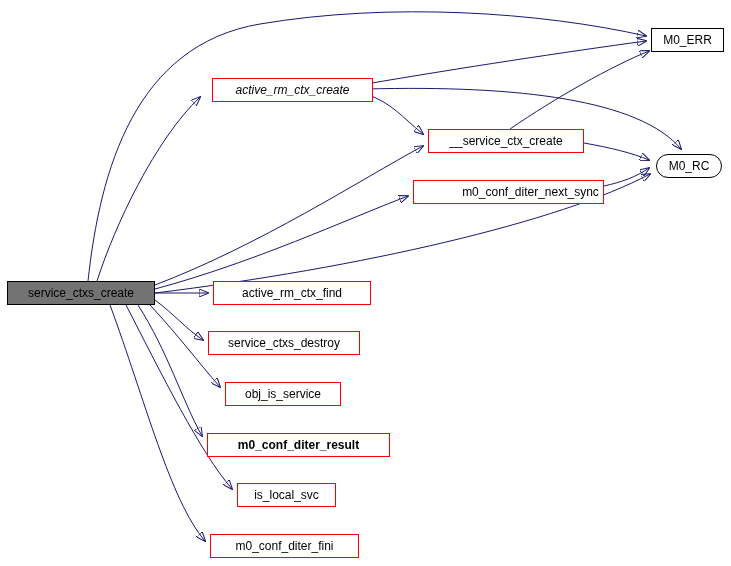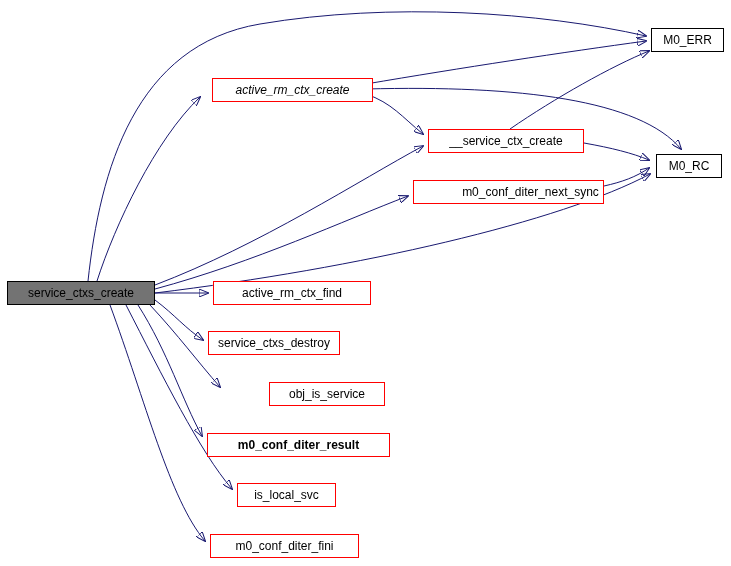--- a/index.html
+++ b/index.html
@@ -87,27 +87,27 @@
   <div class="node current" style="left:7px;   top:281px; width:148px; height:24px;">service_ctxs_create</div>
 
   <div class="node red" style="left:212px; top:78px;  width:161px; height:24px;font-style:italic;">active_rm_ctx_create</div>
 
   <div class="node red" style="left:428px; top:129px; width:156px; height:24px;">__service_ctx_create</div>
 
   <div class="node red" style="left:413px; top:180px; width:191px; height:24px;padding-left:44px;">m0_conf_diter_next_sync</div>
 
   <div class="node black" style="left:651px; top:28px;  width:73px; height:24px;">M0_ERR</div>
 
-  <div class="node black" style="left:656px; top:154px; width:66px; height:24px;">M0_RC</div>
+  <div class="node black" style="left:656px; top:154px; width:66px; height:24px;border-radius:12px;">M0_RC</div>
 
   <div class="node red" style="left:213px; top:281px; width:158px; height:24px;">active_rm_ctx_find</div>
 
-  <div class="node red" style="left:208px; top:331px; width:132px; height:24px;">service_ctxs_destroy</div>
+  <div class="node red" style="left:208px; top:331px; width:152px; height:24px;">service_ctxs_destroy</div>
 
-  <div class="node red" style="left:225px; top:382px; width:116px; height:24px;margin-left:44px;">obj_is_service</div>
+  <div class="node red" style="left:225px; top:382px; width:116px; height:24px;">obj_is_service</div>
 
   <div class="node red" style="left:207px; top:433px; width:183px; height:24px;font-weight:bold;">m0_conf_diter_result</div>
 
   <div class="node red" style="left:237px; top:483px; width:99px; height:24px;">is_local_svc</div>
 
   <div class="node red" style="left:210px; top:534px; width:149px; height:24px;">m0_conf_diter_fini</div>
 
 </div>
 
 </body></html>

